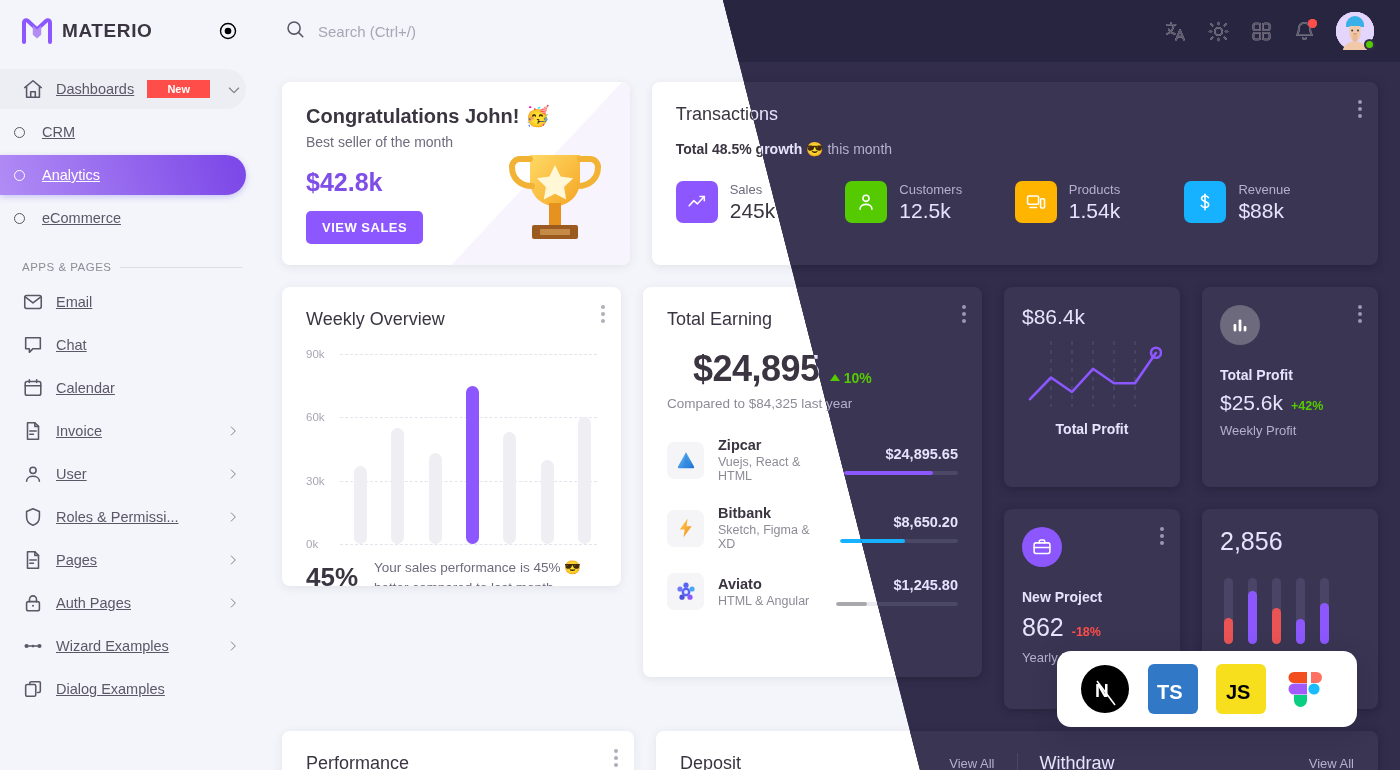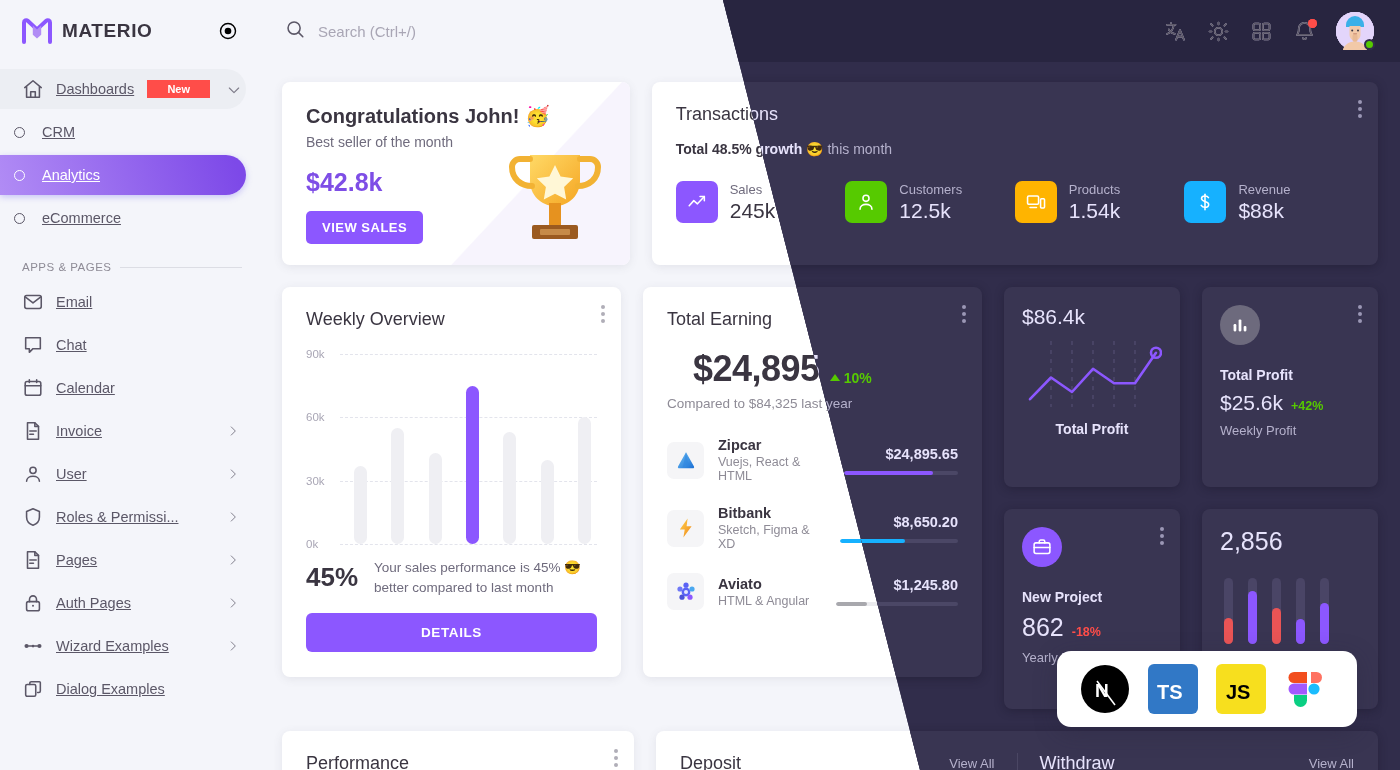--- a/index.html
+++ b/index.html
@@ -121,21 +121,21 @@
   .transactions { flex: 1 1 auto; height: 183px; padding: 22px 24px; }
   .tx-sub { font-size: 14px; color: #6f6b7d; margin-top: 16px; }
   .tx-sub b { color: #3a3541; font-weight: bold; }
   .tx-stats { display: flex; align-items: center; gap: 0; margin-top: 24px; }
   .tx-stat { display: flex; align-items: flex-end; gap: 12px; width: 172px; }
   .tx-ico { width: 42px; height: 42px; border-radius: 7px; display: flex; align-items: center; justify-content: center; flex: 0 0 auto; }
   .tx-lab { font-size: 13px; color: #6f6b7d; }
   .tx-val { font-size: 21px; font-weight: 500; color: #3a3541; margin-top: 2px; }
 
   
-  .weekly { width: 352px; height: 390px; padding: 22px 24px 20px; }
+  .weekly { width: 352px; height: 299px; padding: 22px 24px 20px; }
   .chart-area { height: 190px; position: relative; margin-top: 24px; }
   .gridline { position: absolute; left: 34px; right: 0; border-top: 1px dashed #e3e4ec; }
   .ylab { position: absolute; left: 0; font-size: 11.5px; color: #a9a6b5; transform: translateY(-50%); }
   .bars { position: absolute; left: 48px; right: 6px; bottom: 0; top: 0; display: flex; align-items: flex-end; justify-content: space-between; }
   .bar { width: 13px; border-radius: 7px; background: #efeff3; }
   .bar.hl { background: #8c57ff; }
   .perf { display: flex; align-items: center; gap: 16px; margin-top: 14px; }
   .perf-pct { font-size: 26px; font-weight: bold; color: #3a3541; }
   .perf-txt { font-size: 13.5px; color: #6f6b7d; line-height: 1.45; }
   .btn-block {

